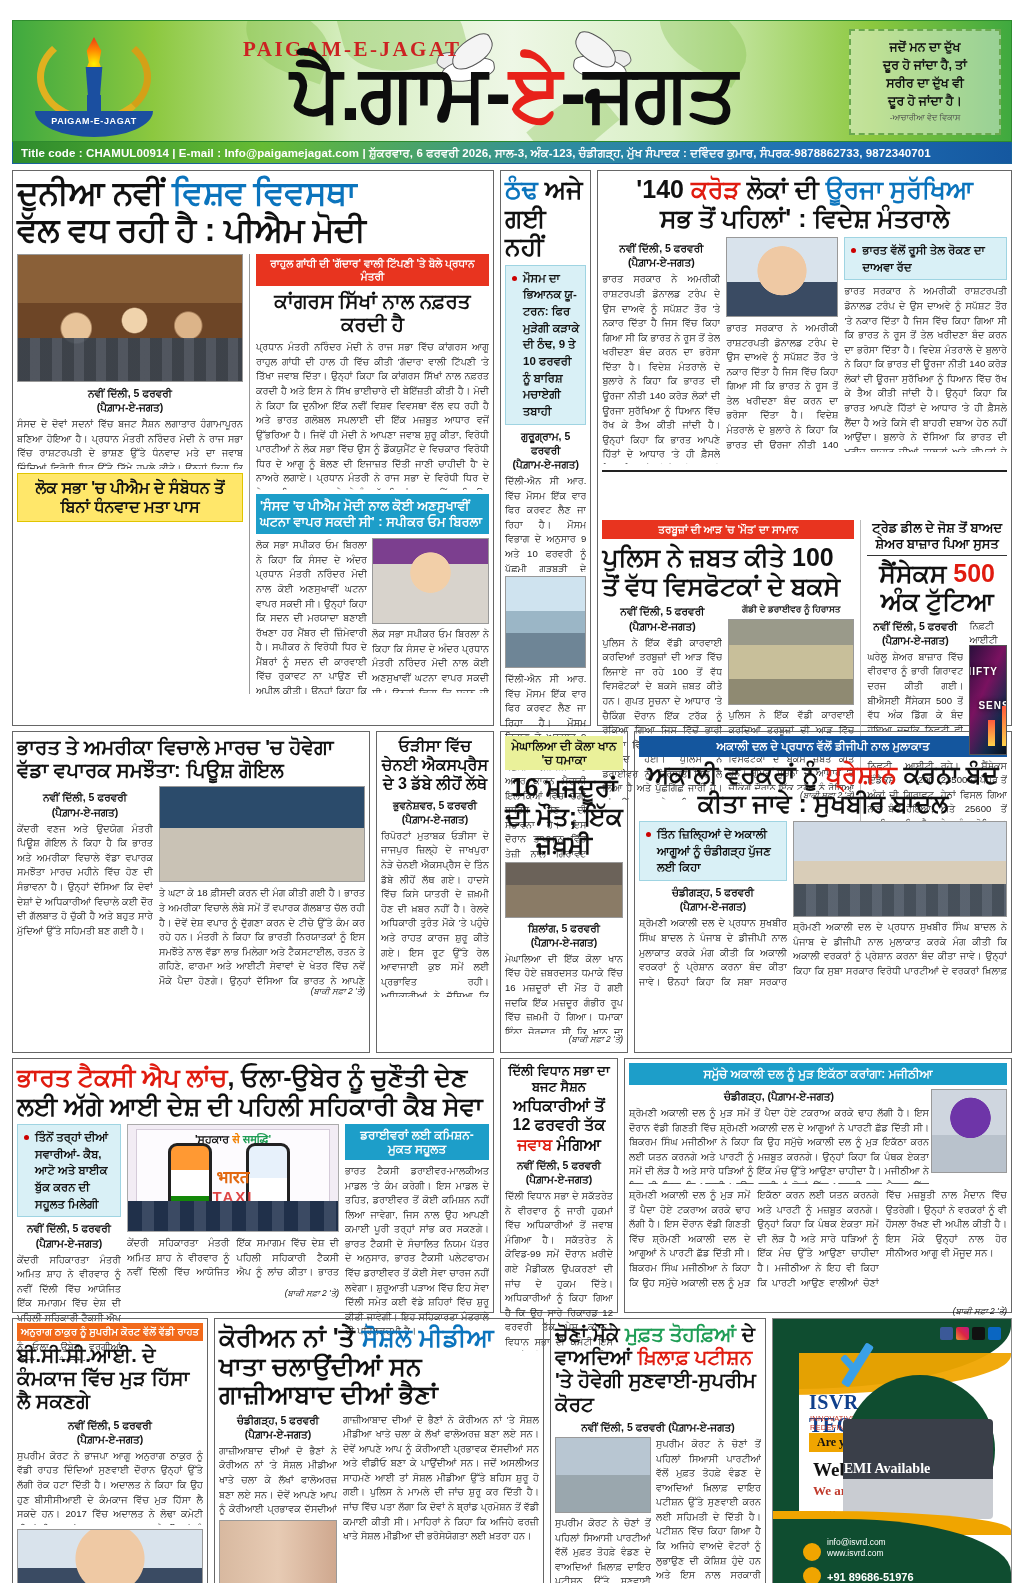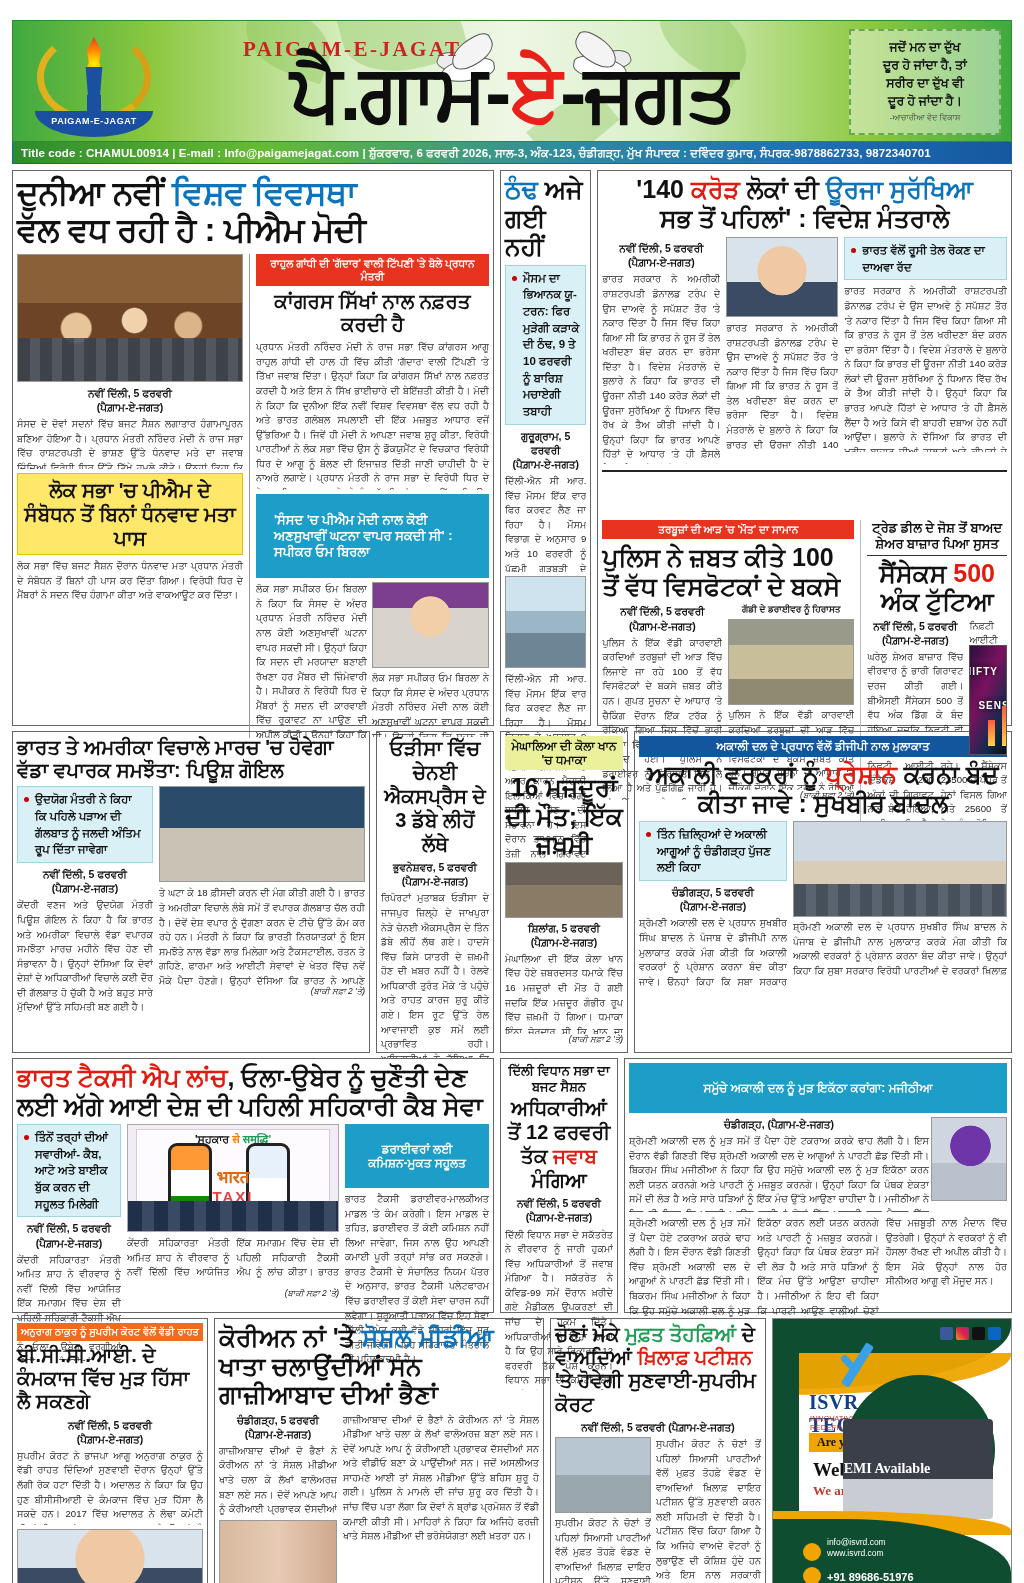--- a/index.html
+++ b/index.html
@@ -69,21 +69,21 @@
   
   .content{margin-top:6px;}
   .row{display:flex;gap:6px;}
   .sep-v{width:1px;background:#bbb;}
   .hr2{height:2px;background:#222;margin:6px 0;}
 
   
   .h-mega{font-size:33px;font-weight:bold;line-height:1.12;letter-spacing:-.4px;}
   .h-big{font-size:25px;font-weight:bold;line-height:1.14;}
   .h-mid{font-size:20px;font-weight:bold;line-height:1.16;}
-  .h-sm{font-size:20px;font-weight:bold;line-height:1.2;}
+  .h-sm{font-size:16px;font-weight:bold;line-height:1.2;}
   .h-xs{font-size:13px;font-weight:bold;line-height:1.2;}
   .blue{color:#0b74bd;}
   .red{color:#e01b0f;}
   .ctr{text-align:center;}
 
   .kicker{background:#e8341f;color:#fff;font-size:10.5px;font-weight:bold;padding:3px 5px;text-align:center;}
 
   .tintbox{background:#d9f0f6;border:1px solid #9fd4e2;padding:4px 6px;font-size:11.5px;
     font-weight:bold;line-height:1.45;}
   .tintbox.yellow{background:#ffe76a;border-color:#e0c500;}
@@ -174,21 +174,21 @@
   .ad .mail{position:absolute;left:54px;bottom:36px;color:#fff;font-size:8.5px;line-height:1.3;}
   .ad .phone-l{position:absolute;left:54px;bottom:12px;color:#fff;font-size:11px;font-weight:bold;}
   .ad .globe{position:absolute;left:30px;bottom:34px;width:18px;height:18px;border-radius:50%;background:#f0a500;}
   .ad .phico{position:absolute;left:30px;bottom:10px;width:18px;height:18px;border-radius:50%;background:#f0a500;}
   .ad .socials{position:absolute;right:10px;top:8px;display:flex;gap:3px;}
   .ad .socials i{display:block;width:13px;height:13px;border-radius:2px;}
   .s-fb{background:#3b5998;} .s-ig{background:linear-gradient(45deg,#f09433,#dc2743,#bc1888);}
   .s-x{background:#111;} .s-in{background:#0a66c2;}
 
   .blue-band{background:#14569e;color:#fff;font-size:11.5px;font-weight:bold;text-align:center;padding:4px;}
-  .cyan-band{background:#1d9ec9;color:#fff;font-size:12px;font-weight:bold;text-align:center;padding:18px;}
+  .cyan-band{background:#1d9ec9;color:#fff;font-size:12px;font-weight:bold;text-align:center;padding:4px;}
   .yellow-band{background:#eaf19a;color:#111;font-size:12px;font-weight:bold;text-align:center;padding:3px;}
   .orange-band{background:#f26a1b;color:#fff;font-size:10px;font-weight:bold;text-align:center;padding:3px;}
 
   .small-cap{font-size:9px;text-align:center;line-height:1.3;}
 </style>
 </head>
 <body>
 
 <div class="page">
 
@@ -247,21 +247,20 @@
               <div class="figs"></div>
             </div>
             <div class="byline">
               <span>ਨਵੀਂ ਦਿੱਲੀ, 5 ਫਰਵਰੀ</span><br>
               <span>(ਪੈਗ਼ਾਮ-ਏ-ਜਗਤ)</span>
             </div>
             <div class="body-txt" style="height:52px;">ਸੰਸਦ ਦੇ ਦੋਵਾਂ ਸਦਨਾਂ ਵਿੱਚ ਬਜਟ ਸੈਸ਼ਨ ਲਗਾਤਾਰ ਹੰਗਾਮਾਪੂਰਨ ਬਣਿਆ ਹੋਇਆ ਹੈ। ਪ੍ਰਧਾਨ ਮੰਤਰੀ ਨਰਿੰਦਰ ਮੋਦੀ ਨੇ ਰਾਜ ਸਭਾ ਵਿੱਚ ਰਾਸ਼ਟਰਪਤੀ ਦੇ ਭਾਸ਼ਣ ਉੱਤੇ ਧੰਨਵਾਦ ਮਤੇ ਦਾ ਜਵਾਬ ਦਿੰਦਿਆਂ ਵਿਰੋਧੀ ਧਿਰ ਉੱਤੇ ਤਿੱਖੇ ਹਮਲੇ ਕੀਤੇ। ਉਨ੍ਹਾਂ ਕਿਹਾ ਕਿ ਦੁਨੀਆ ਇੱਕ ਨਵੀਂ ਵਿਸ਼ਵ ਵਿਵਸਥਾ ਵੱਲ ਵਧ ਰਹੀ ਹੈ ਅਤੇ ਭਾਰਤ ਗਲੋਬਲ ਸਪਲਾਈ ਚੇਨ ਦਾ ਇੱਕ ਮਜ਼ਬੂਤ ਆਧਾਰ ਬਣ ਕੇ ਉੱਭਰਿਆ ਹੈ। ਪ੍ਰਧਾਨ ਮੰਤਰੀ ਨੇ ਕਿਹਾ ਕਿ ਸਾਲ 2004 ਤੋਂ 2014 ਦਾ ਦਹਾਕਾ ਦੇਸ਼ ਲਈ ਗੁਆਚਿਆ ਦਹਾਕਾ ਸੀ ਜਦਕਿ ਬੀਤੇ ਦਸ ਸਾਲਾਂ ਵਿੱਚ ਦੇਸ਼ ਨੇ ਹਰ ਖੇਤਰ ਵਿੱਚ ਰਿਕਾਰਡ ਤਰੱਕੀ ਕੀਤੀ ਹੈ। ਉਨ੍ਹਾਂ ਗਰੀਬੀ ਹਟਾਓ ਦੇ ਨਾਅਰੇ ਨੂੰ ਲੈ ਕੇ ਕਾਂਗਰਸ ਉੱਤੇ ਨਿਸ਼ਾਨਾ ਸਾਧਿਆ ਅਤੇ ਕਿਹਾ ਕਿ ਉਨ੍ਹਾਂ ਦੀ ਸਰਕਾਰ ਨੇ 25 ਕਰੋੜ ਲੋਕਾਂ ਨੂੰ ਗਰੀਬੀ ਰੇਖਾ ਤੋਂ ਬਾਹਰ ਕੱਢਿਆ ਹੈ। ਪ੍ਰਧਾਨ ਮੰਤਰੀ ਨੇ ਆਖਿਆ ਕਿ ਅੱਜ ਦੁਨੀਆ ਭਾਰਤ ਵੱਲ ਉਮੀਦ ਨਾਲ ਵੇਖ ਰਹੀ ਹੈ ਅਤੇ ਹਰ ਖੇਤਰ ਵਿੱਚ ਨੌਜਵਾਨਾਂ ਲਈ ਨਵੇਂ ਮੌਕੇ ਪੈਦਾ ਹੋ ਰਹੇ ਹਨ। ਉਨ੍ਹਾਂ ਸਦਨ ਨੂੰ ਭਰੋਸਾ ਦਿੱਤਾ ਕਿ ਸਰਕਾਰ ਹਰ ਵਰਗ ਦੀ ਭਲਾਈ ਲਈ ਵਚਨਬੱਧ ਹੈ ਅਤੇ ਵਿਕਸਿਤ ਭਾਰਤ ਦਾ ਸੰਕਲਪ ਤੈਅ ਸਮੇਂ ਵਿੱਚ ਪੂਰਾ ਕੀਤਾ ਜਾਵੇਗਾ।</div>
             <div class="tintbox yellow" style="margin-top:4px;">
               <div class="h-sm ctr">ਲੋਕ ਸਭਾ 'ਚ ਪੀਐਮ ਦੇ ਸੰਬੋਧਨ ਤੋਂ ਬਿਨਾਂ ਧੰਨਵਾਦ ਮਤਾ ਪਾਸ</div>
             </div>
-            <div class="body-txt" style="margin-top:4px;height:176px;">ਲੋਕ ਸਭਾ ਵਿੱਚ ਬਜਟ ਸੈਸ਼ਨ ਦੌਰਾਨ ਧੰਨਵਾਦ ਮਤਾ ਪ੍ਰਧਾਨ ਮੰਤਰੀ ਦੇ ਸੰਬੋਧਨ ਤੋਂ ਬਿਨਾਂ ਹੀ ਪਾਸ ਕਰ ਦਿੱਤਾ ਗਿਆ। ਵਿਰੋਧੀ ਧਿਰ ਦੇ ਮੈਂਬਰਾਂ ਨੇ ਸਦਨ ਵਿੱਚ ਹੰਗਾਮਾ ਕੀਤਾ ਅਤੇ ਵਾਕਆਊਟ ਕਰ ਦਿੱਤਾ।</div>
           </div>
 
           <div style="width:240px;border-left:1px solid #999;padding-left:6px;">
             <div class="kicker">ਰਾਹੁਲ ਗਾਂਧੀ ਦੀ 'ਗੱਦਾਰ' ਵਾਲੀ ਟਿੱਪਣੀ 'ਤੇ ਬੋਲੇ ਪ੍ਰਧਾਨ ਮੰਤਰੀ</div>
             <div class="h-mid ctr" style="margin-top:4px;">ਕਾਂਗਰਸ ਸਿੱਖਾਂ ਨਾਲ ਨਫ਼ਰਤ ਕਰਦੀ ਹੈ</div>
             <div class="body-txt" style="margin-top:4px;height:150px;">ਪ੍ਰਧਾਨ ਮੰਤਰੀ ਨਰਿੰਦਰ ਮੋਦੀ ਨੇ ਰਾਜ ਸਭਾ ਵਿੱਚ ਕਾਂਗਰਸ ਆਗੂ ਰਾਹੁਲ ਗਾਂਧੀ ਦੀ ਹਾਲ ਹੀ ਵਿੱਚ ਕੀਤੀ 'ਗੱਦਾਰ' ਵਾਲੀ ਟਿੱਪਣੀ 'ਤੇ ਤਿੱਖਾ ਜਵਾਬ ਦਿੱਤਾ। ਉਨ੍ਹਾਂ ਕਿਹਾ ਕਿ ਕਾਂਗਰਸ ਸਿੱਖਾਂ ਨਾਲ ਨਫ਼ਰਤ ਕਰਦੀ ਹੈ ਅਤੇ ਇਸ ਨੇ ਸਿੱਖ ਭਾਈਚਾਰੇ ਦੀ ਬੇਇੱਜ਼ਤੀ ਕੀਤੀ ਹੈ। ਮੋਦੀ ਨੇ ਕਿਹਾ ਕਿ ਦੁਨੀਆ ਇੱਕ ਨਵੀਂ ਵਿਸ਼ਵ ਵਿਵਸਥਾ ਵੱਲ ਵਧ ਰਹੀ ਹੈ ਅਤੇ ਭਾਰਤ ਗਲੋਬਲ ਸਪਲਾਈ ਦੀ ਇੱਕ ਮਜ਼ਬੂਤ ਆਧਾਰ ਵਜੋਂ ਉੱਭਰਿਆ ਹੈ। ਜਿਵੇਂ ਹੀ ਮੋਦੀ ਨੇ ਆਪਣਾ ਜਵਾਬ ਸ਼ੁਰੂ ਕੀਤਾ, ਵਿਰੋਧੀ ਪਾਰਟੀਆਂ ਨੇ ਲੋਕ ਸਭਾ ਵਿੱਚ ਉਸ ਨੂੰ ਡੌਕਯੁਮੈਂਟ ਦੇ ਵਿਚਕਾਰ 'ਵਿਰੋਧੀ ਧਿਰ ਦੇ ਆਗੂ ਨੂੰ ਬੋਲਣ ਦੀ ਇਜਾਜ਼ਤ ਦਿੱਤੀ ਜਾਣੀ ਚਾਹੀਦੀ ਹੈ' ਦੇ ਨਾਅਰੇ ਲਗਾਏ। ਪ੍ਰਧਾਨ ਮੰਤਰੀ ਨੇ ਰਾਜ ਸਭਾ ਦੇ ਵਿਰੋਧੀ ਧਿਰ ਦੇ ਨੇਤਾ ਮਲਿਕਾਰਜੁਨ ਖੜਗੇ 'ਤੇ ਤੰਜ ਕੱਸਦਿਆਂ ਸਲਾਹ ਦਿੱਤਾ ਕਿ ਉਹ ਥੋੜ੍ਹਾ-ਥੋੜ੍ਹਾ ਨਾਮਕੋਬਾਜ਼ੀ ਕਰ ਸਕਦੇ ਹਨ। ਵਿਰੋਧੀ ਸੰਸਦ ਮੈਂਬਰਾਂ ਨੇ ਬਾਅਦ ਵਿੱਚ ਵਾਕਆਊਟ ਕਰ ਦਿੱਤਾ। ਉਨ੍ਹਾਂ ਨੇ ਵੱਖ-ਵੱਖ ਦੇਸ਼ਾਂ ਨਾਲ ਡਾਇਲਾਗ ਤੇ ਬੌਧ ਵਪਾਰਕ ਸਮਝੌਤਿਆਂ ਦਾ ਜ਼ਿਕਰ ਕੀਤਾ।</div>
             <div class="cyan-band" style="margin-top:4px;text-align:left;font-size:13px;">'ਸੰਸਦ 'ਚ ਪੀਐਮ ਮੋਦੀ ਨਾਲ ਕੋਈ ਅਣਸੁਖਾਵੀਂ ਘਟਨਾ ਵਾਪਰ ਸਕਦੀ ਸੀ' : ਸਪੀਕਰ ਓਮ ਬਿਰਲਾ</div>
             <div style="display:flex;gap:5px;margin-top:4px;">
               <div class="body-txt" style="width:112px;height:156px;">ਲੋਕ ਸਭਾ ਸਪੀਕਰ ਓਮ ਬਿਰਲਾ ਨੇ ਕਿਹਾ ਕਿ ਸੰਸਦ ਦੇ ਅੰਦਰ ਪ੍ਰਧਾਨ ਮੰਤਰੀ ਨਰਿੰਦਰ ਮੋਦੀ ਨਾਲ ਕੋਈ ਅਣਸੁਖਾਵੀਂ ਘਟਨਾ ਵਾਪਰ ਸਕਦੀ ਸੀ। ਉਨ੍ਹਾਂ ਕਿਹਾ ਕਿ ਸਦਨ ਦੀ ਮਰਯਾਦਾ ਬਣਾਈ ਰੱਖਣਾ ਹਰ ਮੈਂਬਰ ਦੀ ਜ਼ਿੰਮੇਵਾਰੀ ਹੈ। ਸਪੀਕਰ ਨੇ ਵਿਰੋਧੀ ਧਿਰ ਦੇ ਮੈਂਬਰਾਂ ਨੂੰ ਸਦਨ ਦੀ ਕਾਰਵਾਈ ਵਿੱਚ ਰੁਕਾਵਟ ਨਾ ਪਾਉਣ ਦੀ ਅਪੀਲ ਕੀਤੀ। ਉਨ੍ਹਾਂ ਕਿਹਾ ਕਿ ਸੁਰੱਖਿਆ ਦੇ ਪ੍ਰਬੰਧ ਹੋਰ ਸਖ਼ਤ ਕੀਤੇ ਜਾਣਗੇ ਅਤੇ ਅਜਿਹੀ ਘਟਨਾ ਦੁਬਾਰਾ ਨਹੀਂ ਹੋਣ ਦਿੱਤੀ ਜਾਵੇਗੀ। ਸਦਨ ਵਿੱਚ ਹੰਗਾਮੇ ਦੌਰਾਨ ਕੁਝ ਮੈਂਬਰ ਵੈੱਲ ਤੱਕ ਪਹੁੰਚ ਗਏ ਸਨ ਜਿਸ ਉੱਤੇ ਸਪੀਕਰ ਨੇ ਨਾਰਾਜ਼ਗੀ ਪ੍ਰਗਟਾਈ।</div>
               <div style="width:118px;">
@@ -381,25 +380,20 @@
         </div>
       </div>
     </div>
 
     <div class="row" style="height:322px;margin-top:5px;">
 
       <div style="width:358px;border:1px solid #666;padding:4px;">
         <div class="h-mid">ਭਾਰਤ ਤੇ ਅਮਰੀਕਾ ਵਿਚਾਲੇ ਮਾਰਚ 'ਚ ਹੋਵੇਗਾ ਵੱਡਾ ਵਪਾਰਕ ਸਮਝੌਤਾ: ਪਿਊਸ਼ ਗੋਇਲ</div>
         <div style="display:flex;gap:6px;margin-top:4px;">
           <div style="width:136px;">
-            <div class="tintbox">
-              <ul style="margin:0;padding:0;">
-                  <li>ਉਦਯੋਗ ਮੰਤਰੀ ਨੇ ਕਿਹਾ ਕਿ ਪਹਿਲੇ ਪੜਾਅ ਦੀ ਗੱਲਬਾਤ ਨੂੰ ਜਲਦੀ ਅੰਤਿਮ ਰੂਪ ਦਿੱਤਾ ਜਾਵੇਗਾ</li>
-                </ul>
-            </div>
             <div class="byline">
               <span>ਨਵੀਂ ਦਿੱਲੀ, 5 ਫਰਵਰੀ</span><br>
               <span>(ਪੈਗ਼ਾਮ-ਏ-ਜਗਤ)</span>
             </div>
             <div class="body-txt" style="height:118px;">ਕੇਂਦਰੀ ਵਣਜ ਅਤੇ ਉਦਯੋਗ ਮੰਤਰੀ ਪਿਊਸ਼ ਗੋਇਲ ਨੇ ਕਿਹਾ ਹੈ ਕਿ ਭਾਰਤ ਅਤੇ ਅਮਰੀਕਾ ਵਿਚਾਲੇ ਵੱਡਾ ਵਪਾਰਕ ਸਮਝੌਤਾ ਮਾਰਚ ਮਹੀਨੇ ਵਿੱਚ ਹੋਣ ਦੀ ਸੰਭਾਵਨਾ ਹੈ। ਉਨ੍ਹਾਂ ਦੱਸਿਆ ਕਿ ਦੋਵਾਂ ਦੇਸ਼ਾਂ ਦੇ ਅਧਿਕਾਰੀਆਂ ਵਿਚਾਲੇ ਕਈ ਦੌਰ ਦੀ ਗੱਲਬਾਤ ਹੋ ਚੁੱਕੀ ਹੈ ਅਤੇ ਬਹੁਤ ਸਾਰੇ ਮੁੱਦਿਆਂ ਉੱਤੇ ਸਹਿਮਤੀ ਬਣ ਗਈ ਹੈ।</div>
           </div>
           <div style="flex:1;">
             <div class="photo ph-min" style="height:96px;"></div>
             <div class="body-txt" style="height:100px;margin-top:4px;">ਤੇ ਘਟਾ ਕੇ 18 ਫ਼ੀਸਦੀ ਕਰਨ ਦੀ ਮੰਗ ਕੀਤੀ ਗਈ ਹੈ। ਭਾਰਤ ਤੇ ਅਮਰੀਕਾ ਵਿਚਾਲੇ ਲੰਬੇ ਸਮੇਂ ਤੋਂ ਵਪਾਰਕ ਗੱਲਬਾਤ ਚੱਲ ਰਹੀ ਹੈ। ਦੋਵੇਂ ਦੇਸ਼ ਵਪਾਰ ਨੂੰ ਦੁੱਗਣਾ ਕਰਨ ਦੇ ਟੀਚੇ ਉੱਤੇ ਕੰਮ ਕਰ ਰਹੇ ਹਨ। ਮੰਤਰੀ ਨੇ ਕਿਹਾ ਕਿ ਭਾਰਤੀ ਨਿਰਯਾਤਕਾਂ ਨੂੰ ਇਸ ਸਮਝੌਤੇ ਨਾਲ ਵੱਡਾ ਲਾਭ ਮਿਲੇਗਾ ਅਤੇ ਟੈਕਸਟਾਈਲ, ਰਤਨ ਤੇ ਗਹਿਣੇ, ਫਾਰਮਾ ਅਤੇ ਆਈਟੀ ਸੇਵਾਵਾਂ ਦੇ ਖੇਤਰ ਵਿੱਚ ਨਵੇਂ ਮੌਕੇ ਪੈਦਾ ਹੋਣਗੇ। ਉਨ੍ਹਾਂ ਦੱਸਿਆ ਕਿ ਭਾਰਤ ਨੇ ਆਪਣੇ ਕਿਸਾਨਾਂ ਅਤੇ ਛੋਟੇ ਉਦਯੋਗਾਂ ਦੇ ਹਿੱਤਾਂ ਨਾਲ ਕੋਈ ਸਮਝੌਤਾ ਨਹੀਂ ਕੀਤਾ ਹੈ। ਅਮਰੀਕਾ ਨਾਲ 500 ਅਰਬ ਡਾਲਰ ਦੇ ਵਪਾਰ ਦਾ ਟੀਚਾ ਰੱਖਿਆ ਗਿਆ ਹੈ।</div>
             <div class="contd">(ਬਾਕੀ ਸਫ਼ਾ 2 'ਤੇ)</div>

